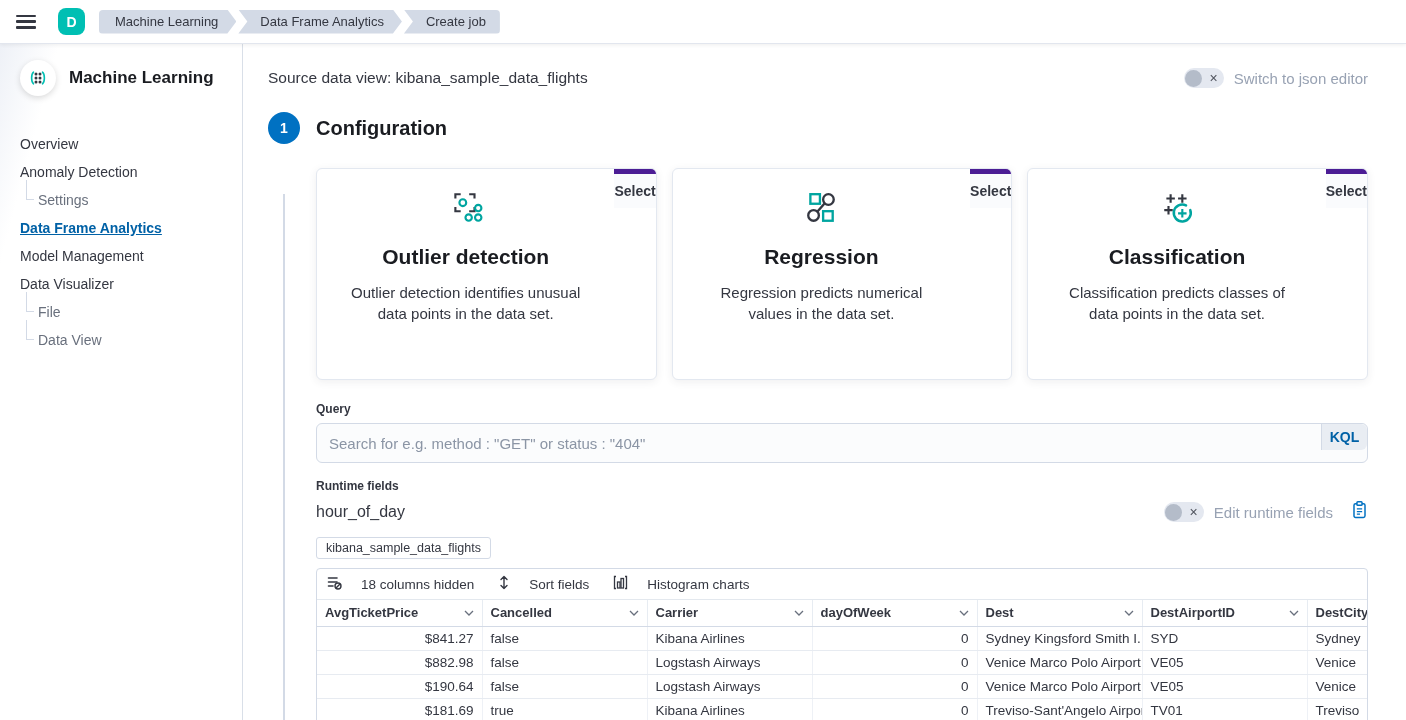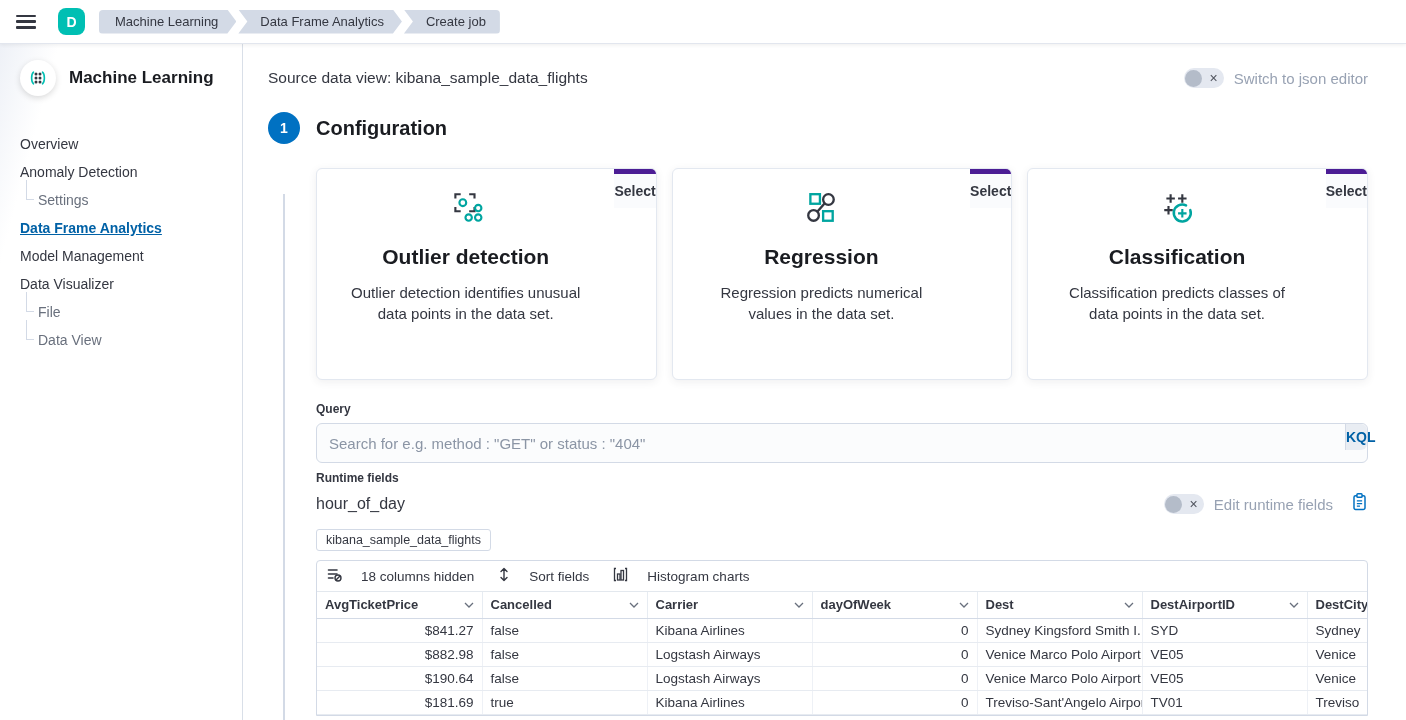--- a/index.html
+++ b/index.html
@@ -80,25 +80,25 @@
     font-weight:bold; color:#343741; cursor:pointer; }
 
   .section-label { font-size:12px; font-weight:bold; color:#343741; }
   .query-label { margin-top:22px; }
 
   .search-row { margin-top:7px; position:relative; }
   .search-input { width:100%; height:40px; border:1px solid #d3dae6; border-radius:6px;
     background:#fbfcfd; font-size:15px; color:#343741; padding:0 68px 0 12px;
     font-family:"Liberation Sans", sans-serif; outline:none; }
   .search-input::placeholder { color:#8b95a5; }
-  .kql-btn { position:absolute; right:1px; top:1px; bottom:13px; width:22px;
+  .kql-btn { position:absolute; right:1px; top:1px; bottom:13px; width:46px;
     background:#e9edf3; color:#0061a6; font-size:14px; font-weight:bold;
     border:none; border-left:1px solid #d3dae6; border-radius:0 6px 6px 0; cursor:pointer; }
 
-  .runtime-label { margin-top:8px; }
+  .runtime-label { margin-top:16px; }
   .runtime-row { display:flex; justify-content:space-between; align-items:center; margin-top:8px; }
   .runtime-value { font-size:16px; color:#343741; }
   .runtime-right { display:flex; align-items:center; gap:18px; }
 
   .badge { display:inline-block; margin-top:14px; border:1px solid #d3dae6;
     border-radius:3px; font-size:12.5px; padding:3px 9px; color:#343741; background:#fff; }
 
   
   .grid { margin-top:9px; border:1px solid #d3dae6; border-radius:4px 4px 0 0; overflow:hidden; }
   .grid-toolbar { display:flex; align-items:center; gap:24px; padding:6px 10px;

